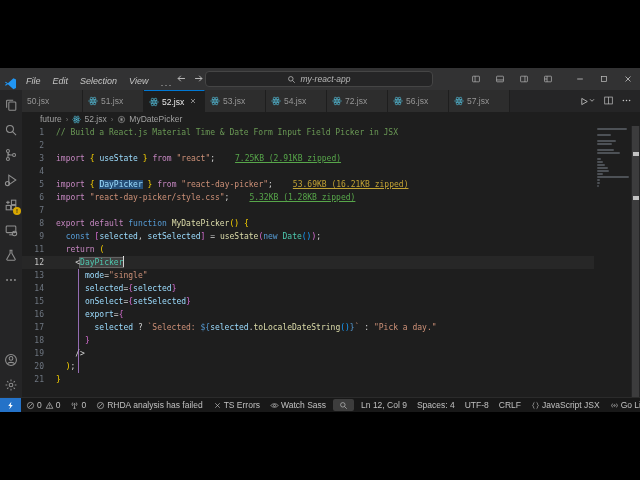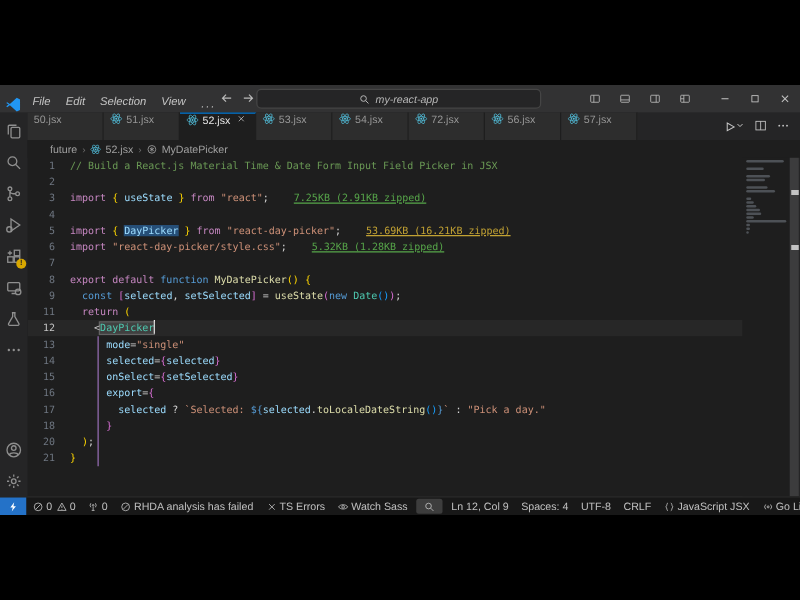--- a/index.html
+++ b/index.html
@@ -38,21 +38,21 @@
   .ab-item svg { width:14px; height:14px; }
   .ab-spacer { flex:1; }
   .ab-badge { position:absolute; right:1px; bottom:2px; width:8px; height:8px;
               border-radius:50%; background:#d8a700; color:#1e1e1e; font-size:6px;
               font-weight:bold; text-align:center; line-height:8px; }
 
   .editor-col { flex:1; display:flex; flex-direction:column; min-width:0; }
 
   
   .tabbar { height:22px; background:#252526; display:flex; align-items:stretch; font-size:8.5px; }
-  .tab { width:61px; display:flex; align-items:flex-start; gap:3px; padding:0 5px;
+  .tab { width:61px; display:flex; align-items:center; gap:3px; padding:0 5px;
          background:#2d2d2d; color:#969696; border-right:1px solid #1e1e1e;
          position:relative; white-space:nowrap; overflow:hidden; }
   .tab.active { background:#1e1e1e; color:#e7e7e7; border-top:1px solid #0078d4; }
   .tab .ticon { width:10px; height:10px; flex:none; }
   .tab .ticon svg { width:10px; height:10px; }
   .tab .tclose { margin-left:auto; width:10px; height:10px; color:#cfcfcf; }
   .tab .tclose svg { width:8px; height:8px; }
   .tab-actions { margin-left:auto; display:flex; align-items:center; gap:7px;
                  padding-right:8px; color:#c5c5c5; }
   .tab-actions svg { width:11px; height:11px; }
@@ -429,20 +429,21 @@
             <div class="cline"><span class="gutter">8</span><span class="lc"><span class="kw">export</span><span class="txt"> </span><span class="kw">default</span><span class="txt"> </span><span class="kw2">function</span><span class="txt"> </span><span class="fn">MyDatePicker</span><span class="b1">()</span><span class="txt"> </span><span class="b1">{</span></span></div>
             <div class="cline"><span class="gutter">9</span><span class="lc"><span class="txt">  </span><span class="kw2">const</span><span class="txt"> </span><span class="b2">[</span><span class="var">selected</span><span class="pun">,</span><span class="txt"> </span><span class="var">setSelected</span><span class="b2">]</span><span class="txt"> </span><span class="pun">=</span><span class="txt"> </span><span class="fn">useState</span><span class="b2">(</span><span class="kw2">new</span><span class="txt"> </span><span class="cls">Date</span><span class="b3">()</span><span class="b2">)</span><span class="pun">;</span></span></div>
             <div class="cline"><span class="gutter">11</span><span class="lc"><span class="txt">  </span><span class="kw">return</span><span class="txt"> </span><span class="b1">(</span></span></div>
             <div class="cline cur"><span class="gutter">12</span><span class="lc"><span class="txt">    </span><span class="pun">&lt;</span><span class="wword">DayPicker</span><span class="cursor-caret"></span></span></div>
             <div class="cline"><span class="gutter">13</span><span class="lc"><span class="txt">      </span><span class="var">mode</span><span class="pun">=</span><span class="str">"single"</span></span></div>
             <div class="cline"><span class="gutter">14</span><span class="lc"><span class="txt">      </span><span class="var">selected</span><span class="pun">=</span><span class="b2">{</span><span class="var">selected</span><span class="b2">}</span></span></div>
             <div class="cline"><span class="gutter">15</span><span class="lc"><span class="txt">      </span><span class="var">onSelect</span><span class="pun">=</span><span class="b2">{</span><span class="var">setSelected</span><span class="b2">}</span></span></div>
             <div class="cline"><span class="gutter">16</span><span class="lc"><span class="txt">      </span><span class="var">export</span><span class="pun">=</span><span class="b2">{</span></span></div>
             <div class="cline"><span class="gutter">17</span><span class="lc"><span class="txt">        </span><span class="var">selected</span><span class="txt"> ? </span><span class="str">`Selected: </span><span class="kw2">${</span><span class="var">selected</span><span class="pun">.</span><span class="fn">toLocaleDateString</span><span class="b3">()</span><span class="kw2">}</span><span class="str">`</span><span class="txt"> : </span><span class="str">"Pick a day."</span></span></div>
             <div class="cline"><span class="gutter">18</span><span class="lc"><span class="txt">      </span><span class="b2">}</span></span></div>
+            <div class="cline"><span class="gutter">19</span><span class="lc"><span class="txt">    </span><span class="pun">/&gt;</span></span></div>
             <div class="cline"><span class="gutter">20</span><span class="lc"><span class="txt">  </span><span class="b1">)</span><span class="pun">;</span></span></div>
             <div class="cline"><span class="gutter">21</span><span class="lc"><span class="b1">}</span></span></div>
           </div>
         <div class="indent-guide" id="indent-guide" style="left: 56px; top: 143px; height: 104px;"></div>
         <div class="minimap" id="minimap">
             <div class="mm-bar" style="width: 30px;"></div>
             <div class="mm-bar" style="width: 0px; background: transparent;"></div>
             <div class="mm-bar" style="width: 14px;"></div>
             <div class="mm-bar" style="width: 0px; background: transparent;"></div>
             <div class="mm-bar" style="width: 19px;"></div>

